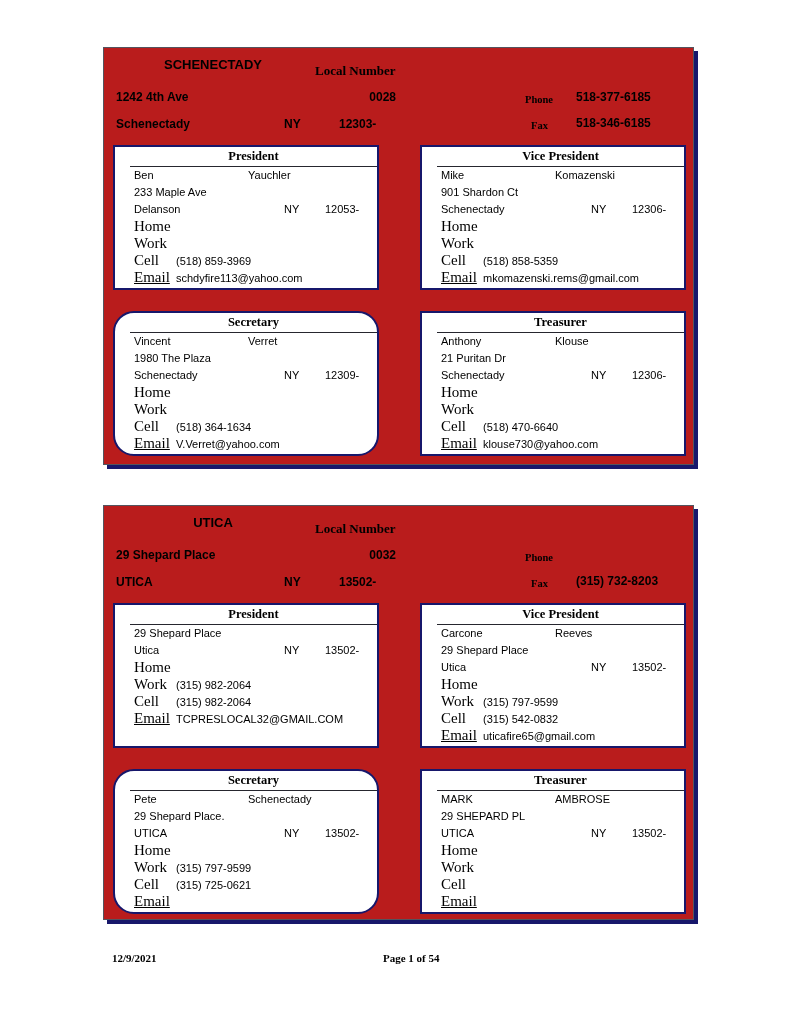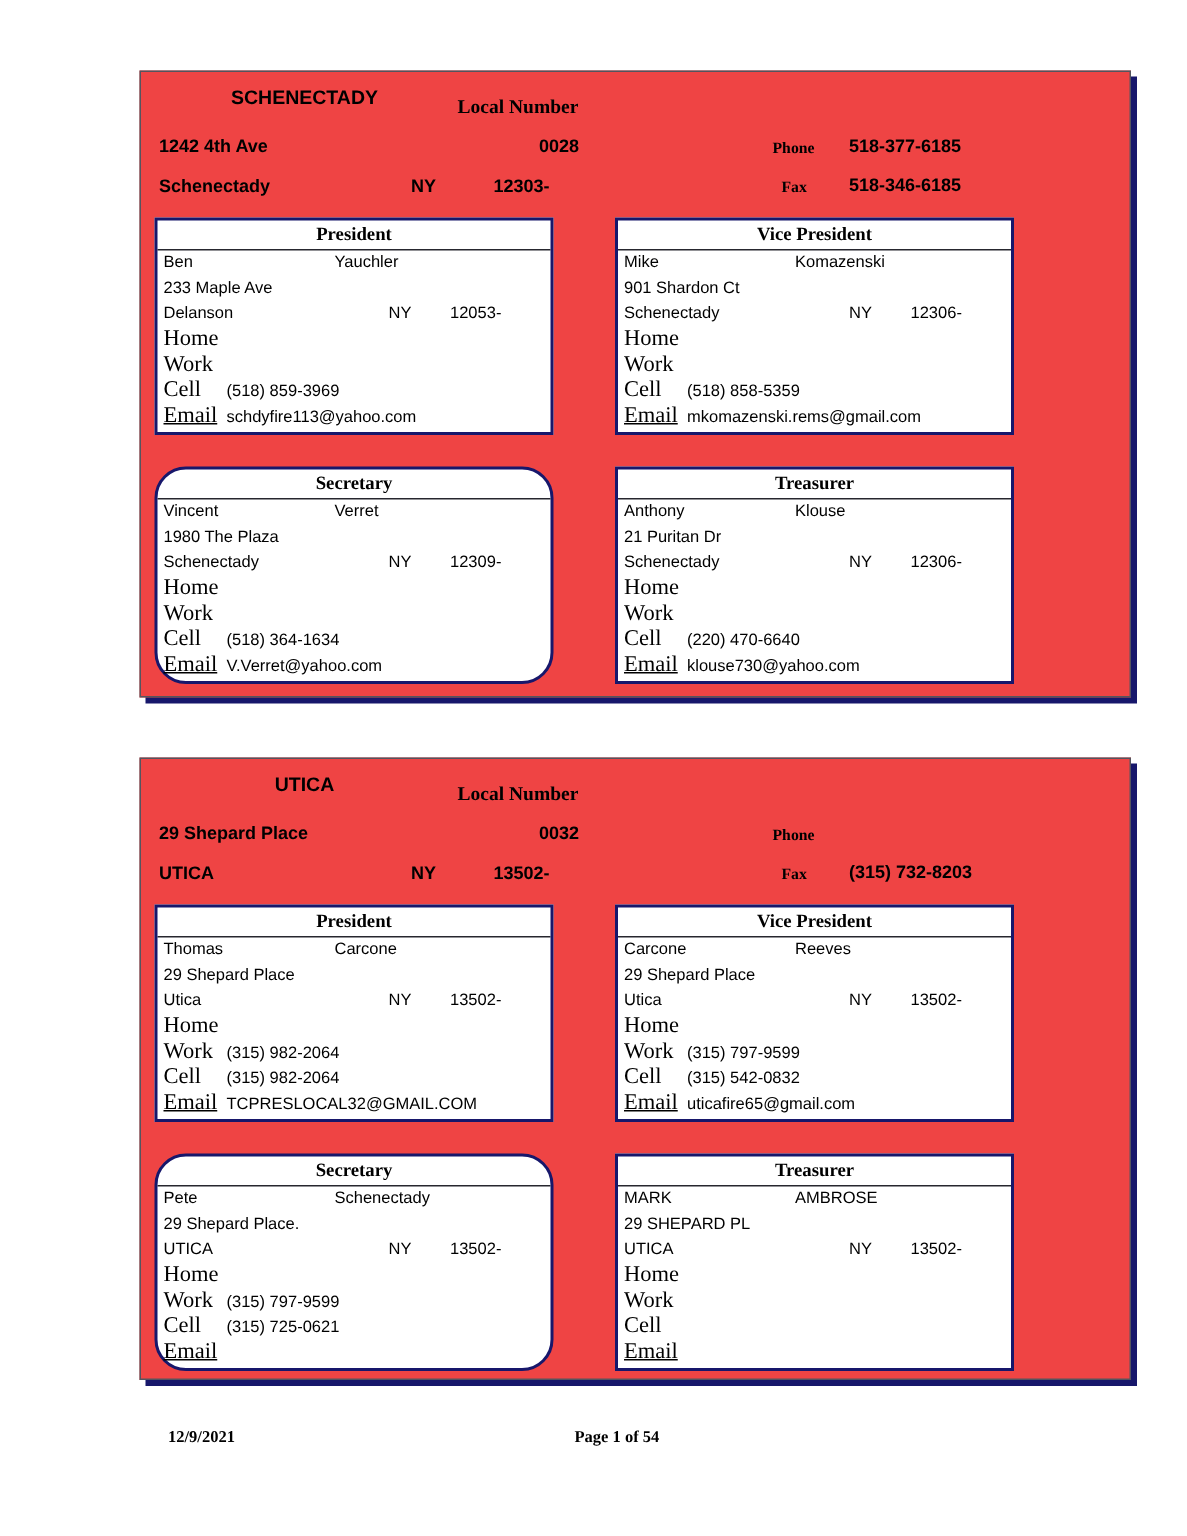--- a/index.html
+++ b/index.html
@@ -7,22 +7,22 @@
   body {
     width:791px; height:1024px;
     position:relative;
     background:#ffffff;
     font-family:"Liberation Sans", sans-serif;
     color:#000;
   }
 
   
   .card {
-    position:absolute; left:93px; width:661px;
-    background:#ef4444;
+    position:absolute; left:103px; width:591px;
+    background:#b91c1c;
     border:1px solid #54545e;
     box-shadow:4px 4px 0 #17176b;
   }
   .c1 { top:47px;  height:418px; }
   .c2 { top:505px; height:415px; }
 
   .local-name {
     position:absolute; top:9px; left:0; width:218px;
     text-align:center;
     font:bold 13px "Liberation Sans", sans-serif;
@@ -41,21 +41,21 @@
   .state  { position:absolute; top:69px; left:180px; font:bold 12px "Liberation Sans", sans-serif; }
   .zip    { position:absolute; top:69px; left:235px; font:bold 12px "Liberation Sans", sans-serif; }
   .ph-lbl { position:absolute; top:46px; left:421px; font:bold 10.5px "Liberation Serif", serif; }
   .ph-val { position:absolute; top:42px; left:472px; font:bold 12px "Liberation Sans", sans-serif; }
   .fx-lbl { position:absolute; top:72px; left:427px; font:bold 10.5px "Liberation Serif", serif; }
   .fx-val { position:absolute; top:68px; left:472px; font:bold 12px "Liberation Sans", sans-serif; }
 
   
   .obox {
     position:absolute; width:266px; height:145px;
-    border:2px solid #17176b; background:#fff;
+    border:2px solid #17176b; background:#fff;padding-left:15px;
   }
   .tl { left:9px;   top:97px;  }
   .tr { left:316px; top:97px;  }
   .bl { left:9px;   top:263px;border-radius:21px; }
   .br { left:316px; top:263px; }
 
   .obox-title {
     font:bold 12.5px "Liberation Serif", serif;
     text-align:center;
     padding:2px 0 2px;
@@ -132,21 +132,21 @@
   </div>
 
   <div class="obox br">
     <div class="obox-title">Treasurer</div>
     <div class="obox-body">
       <div class="oline"><span>Anthony</span><span class="col-last">Klouse</span></div>
       <div class="oline"><span>21 Puritan Dr</span></div>
       <div class="oline"><span>Schenectady</span><span class="col-state">NY</span><span class="col-zip">12306-</span></div>
       <div class="oline"><span class="lbl">Home</span><span></span></div>
       <div class="oline"><span class="lbl">Work</span><span></span></div>
-      <div class="oline"><span class="lbl">Cell</span><span>(220) 470-6640</span></div>
+      <div class="oline"><span class="lbl">Cell</span><span>(518) 470-6640</span></div>
       <div class="oline"><span class="lbl u">Email</span><span>klouse730@yahoo.com</span></div>
     </div>
   </div>
 </div>
 
 <div class="card c2">
   <div class="local-name">UTICA</div>
   <div class="ln-label">Local Number</div>
   <div class="ln-value">0032</div>
   <div class="addr">29 Shepard Place</div>
@@ -154,21 +154,20 @@
   <div class="state">NY</div>
   <div class="zip">13502-</div>
   <div class="ph-lbl">Phone</div>
   <div class="ph-val"></div>
   <div class="fx-lbl">Fax</div>
   <div class="fx-val">(315) 732-8203</div>
 
   <div class="obox tl">
     <div class="obox-title">President</div>
     <div class="obox-body">
-      <div class="oline"><span>Thomas</span><span class="col-last">Carcone</span></div>
       <div class="oline"><span>29 Shepard Place</span></div>
       <div class="oline"><span>Utica</span><span class="col-state">NY</span><span class="col-zip">13502-</span></div>
       <div class="oline"><span class="lbl">Home</span><span></span></div>
       <div class="oline"><span class="lbl">Work</span><span>(315) 982-2064</span></div>
       <div class="oline"><span class="lbl">Cell</span><span>(315) 982-2064</span></div>
       <div class="oline"><span class="lbl u">Email</span><span>TCPRESLOCAL32@GMAIL.COM</span></div>
     </div>
   </div>
 
   <div class="obox tr">

